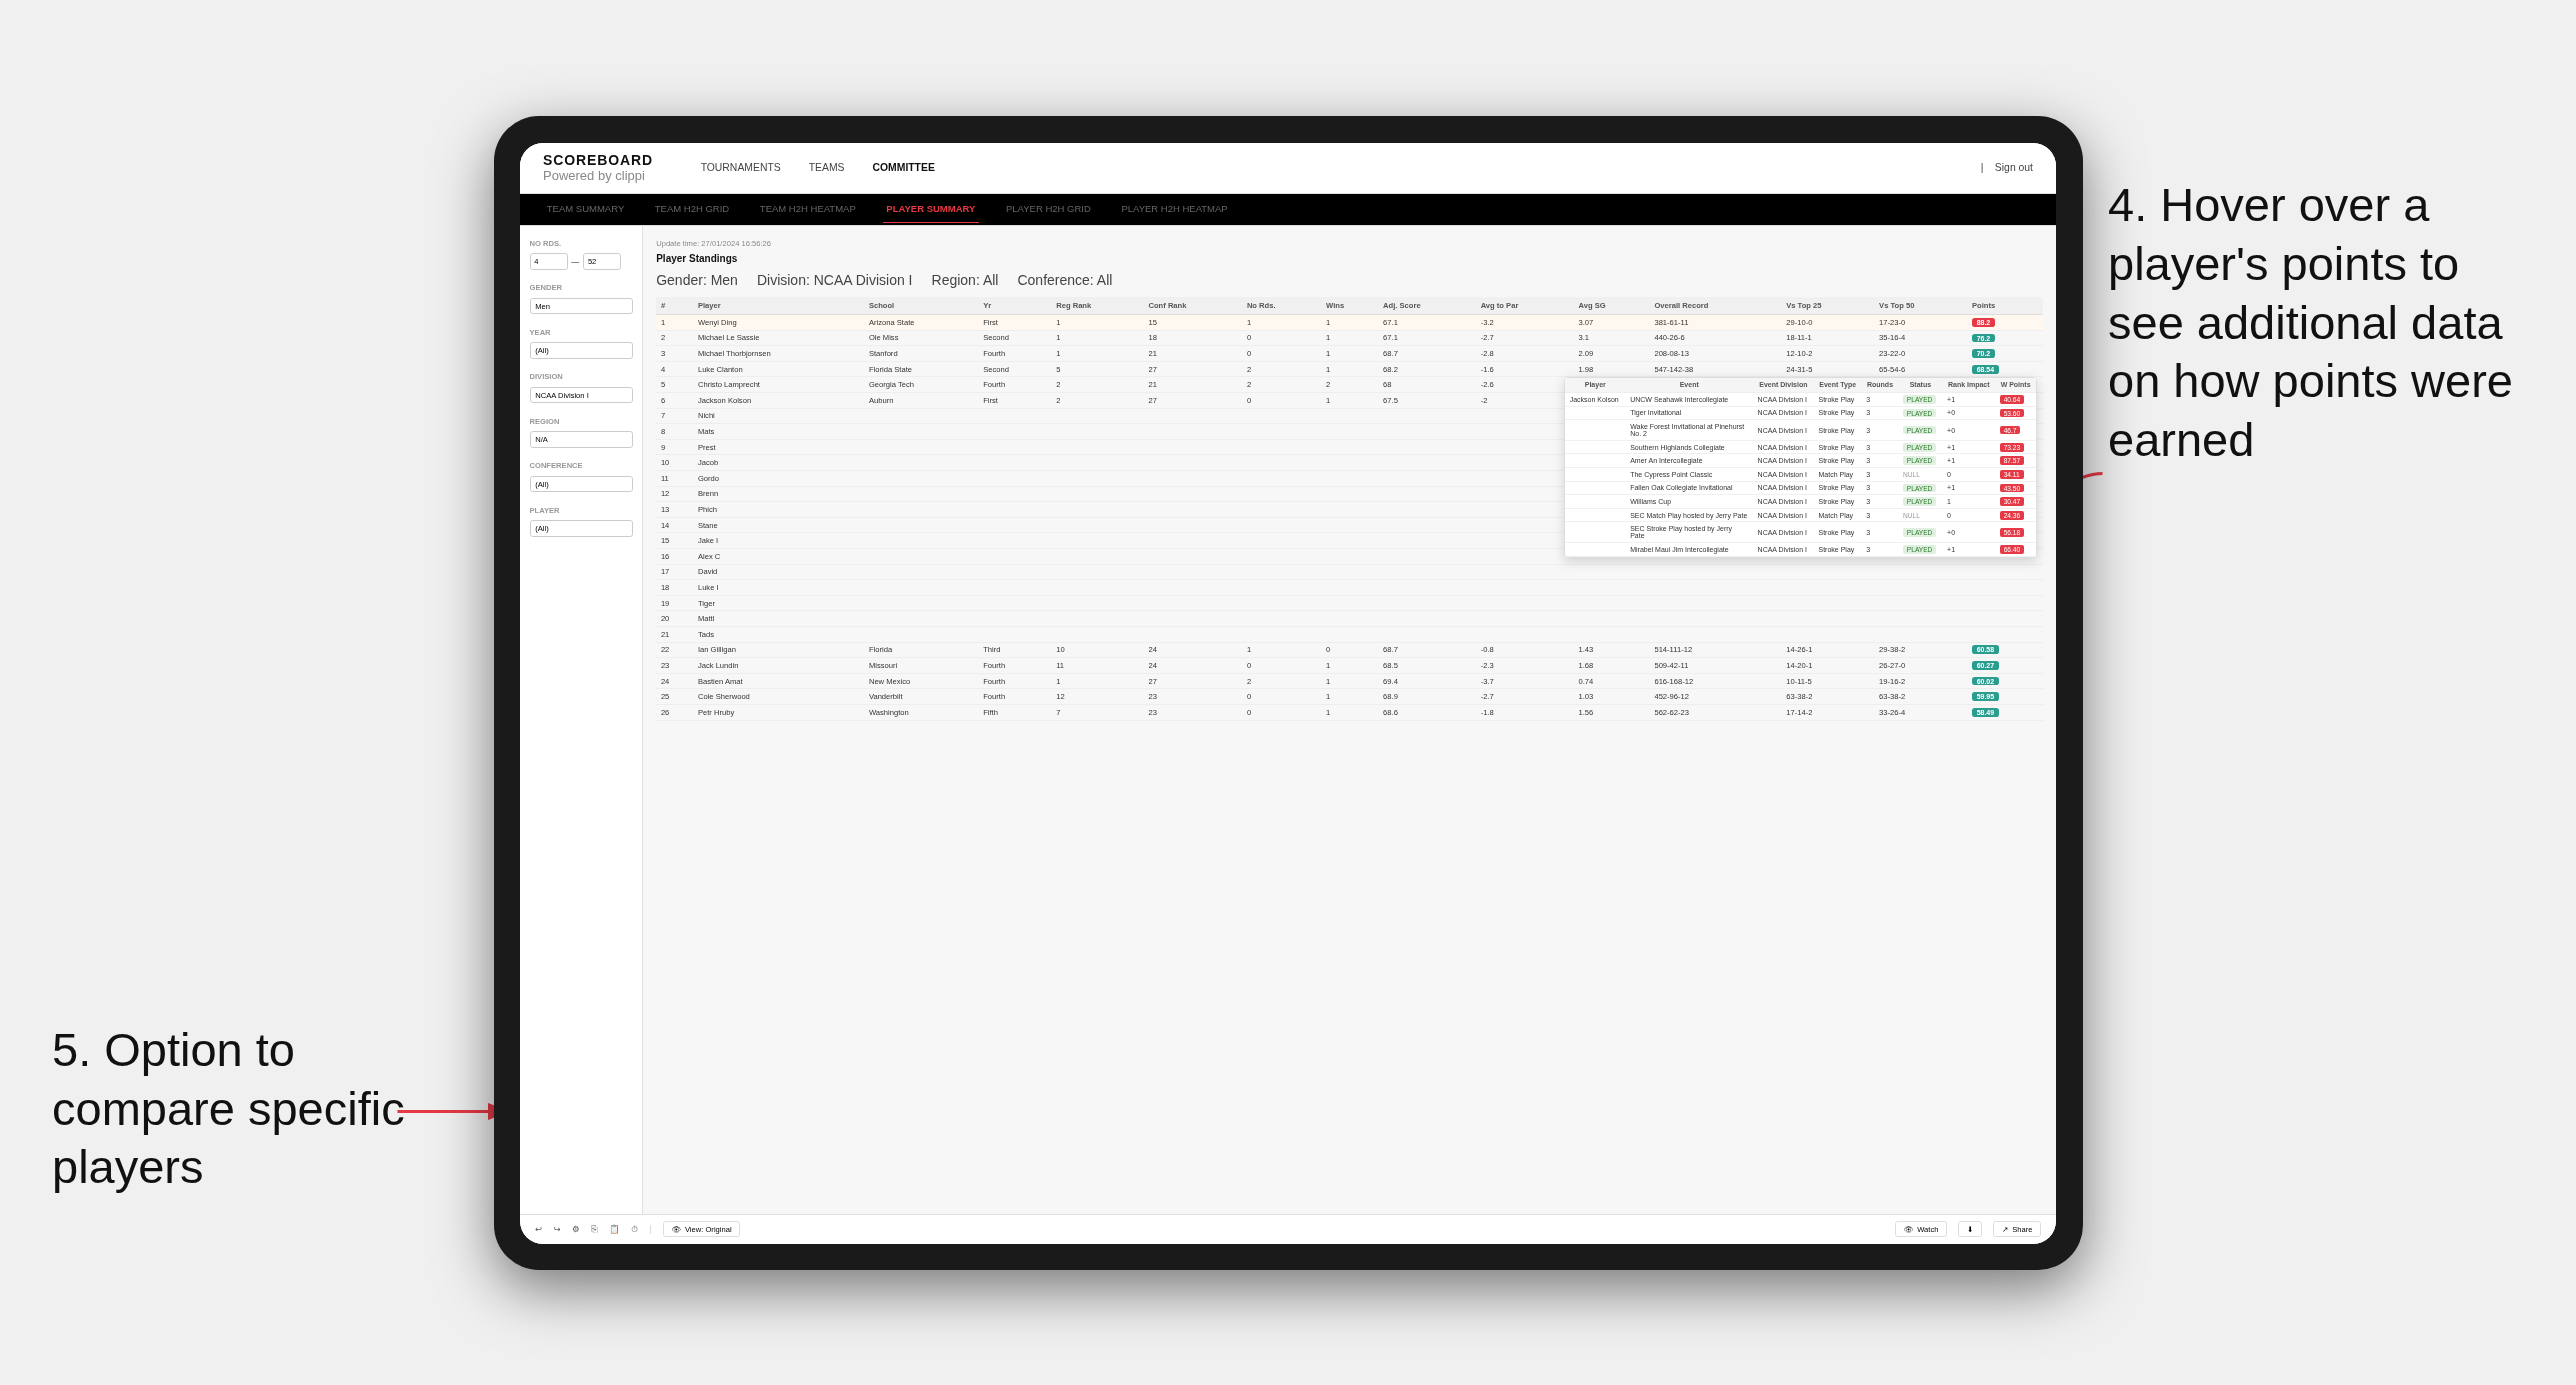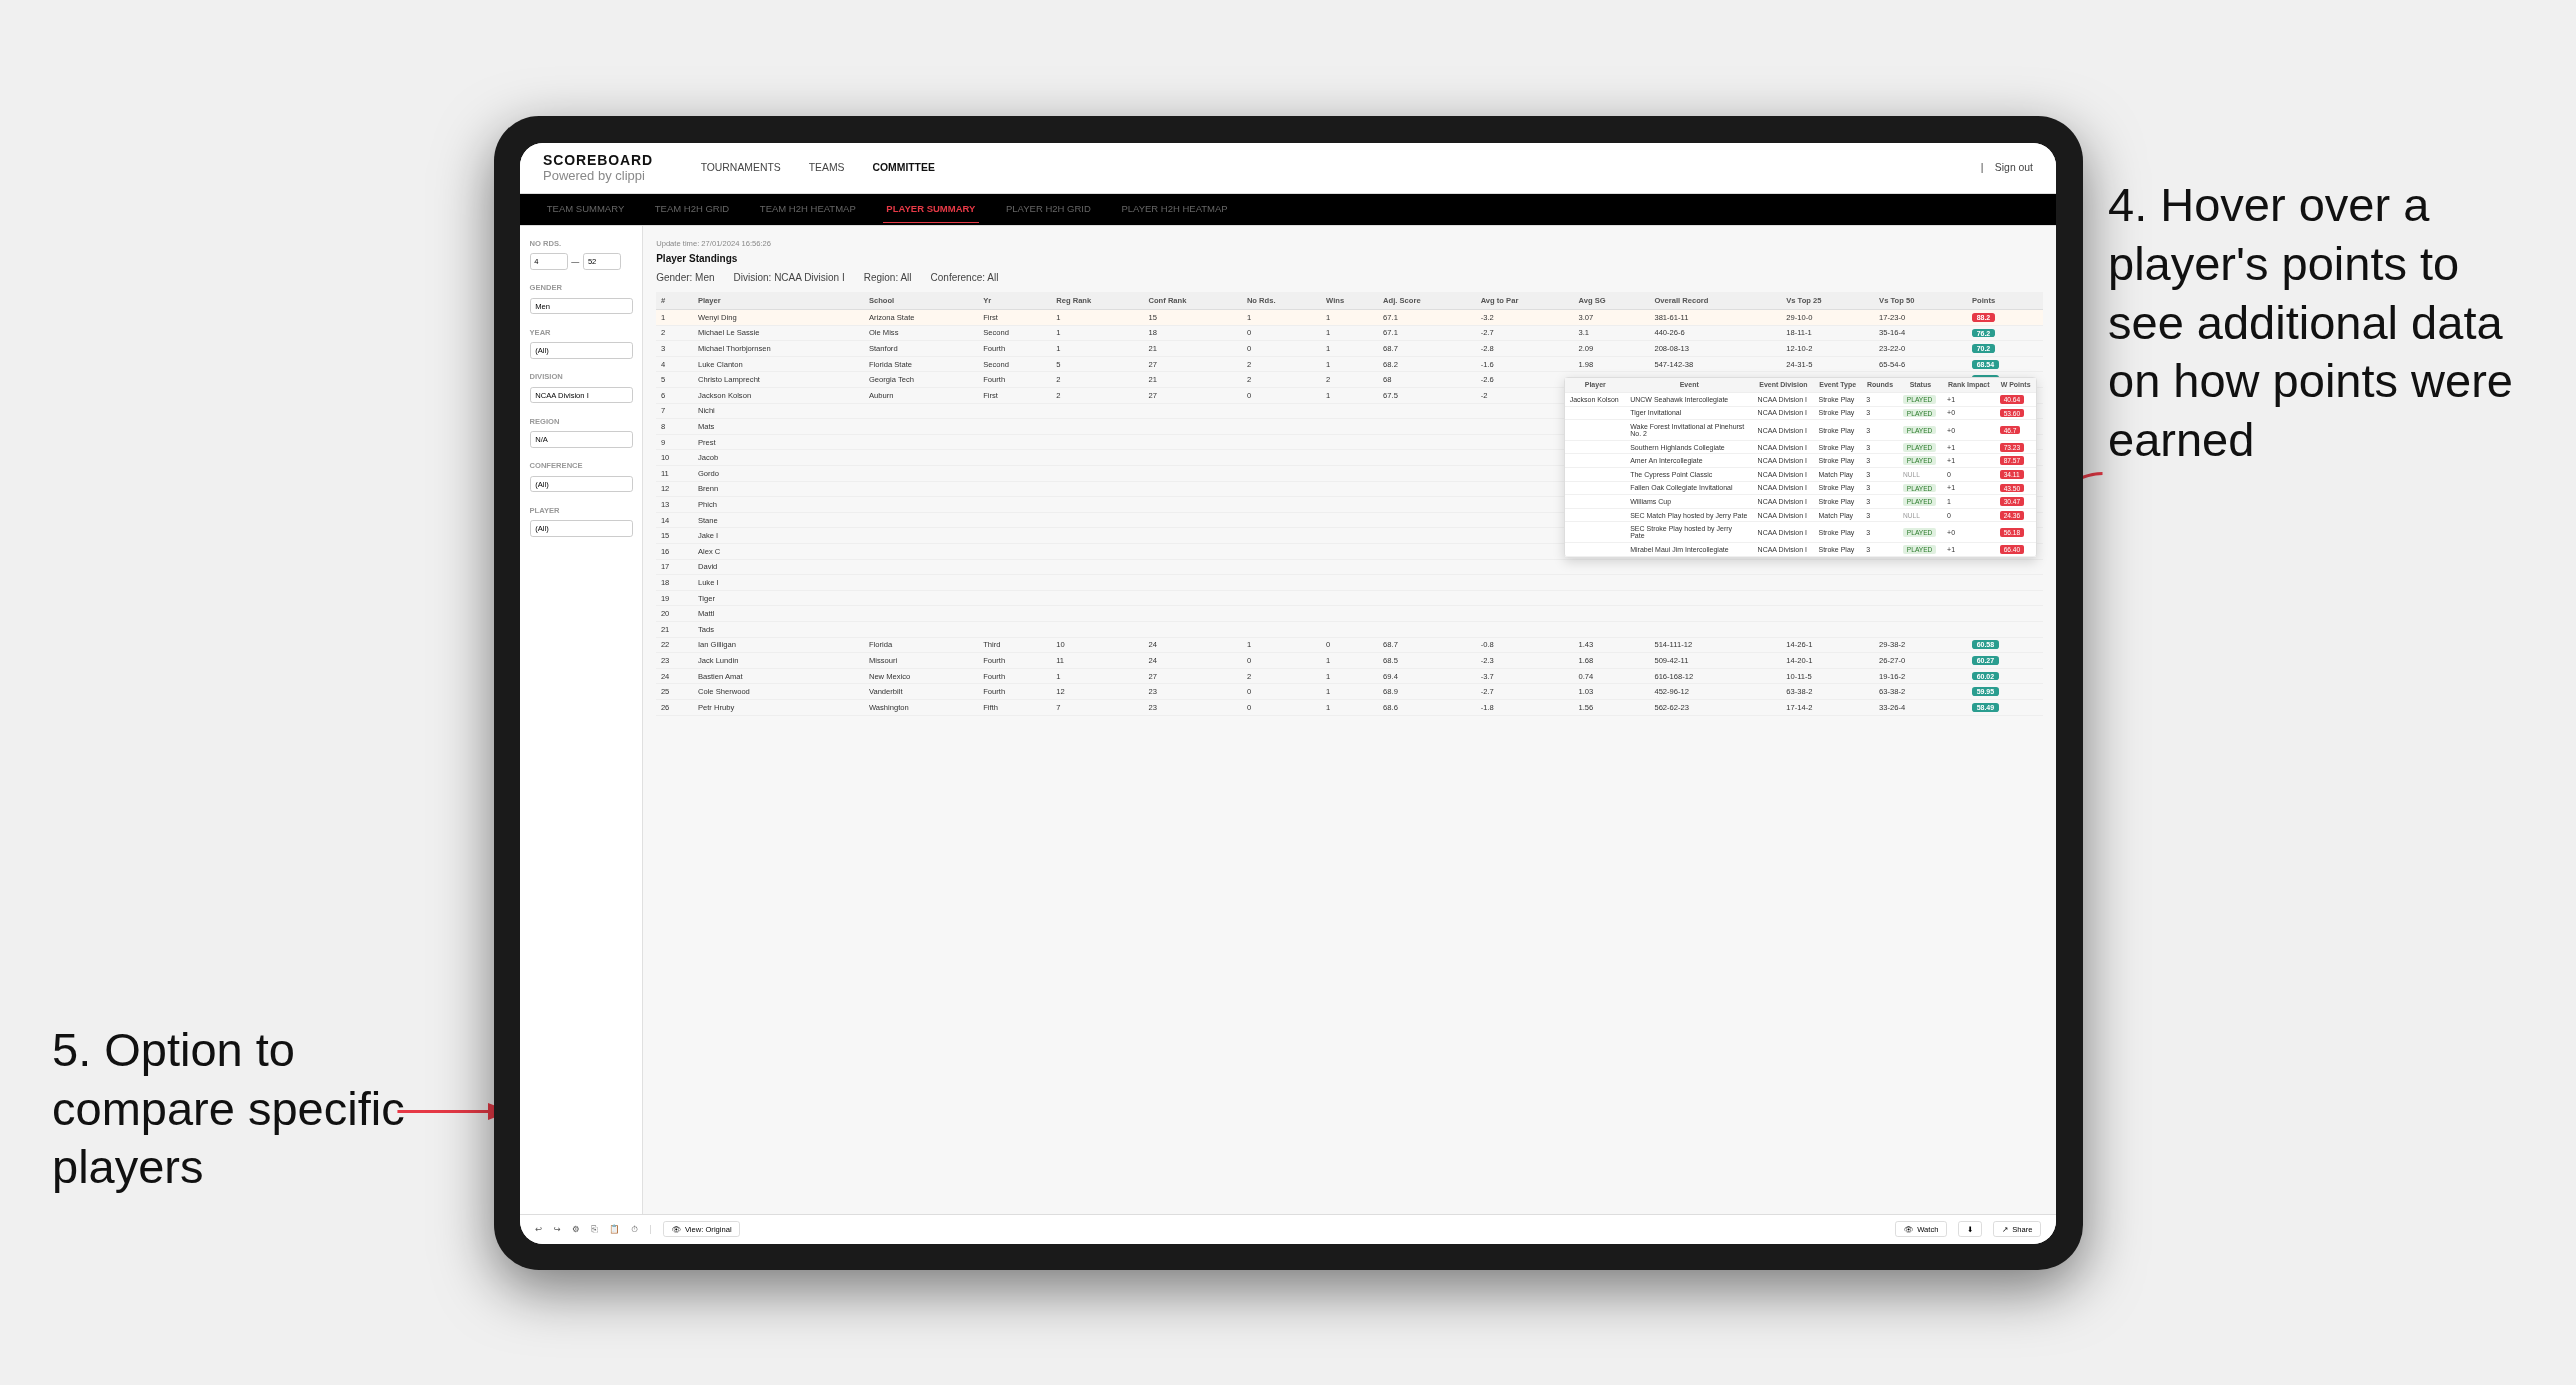--- a/index.html
+++ b/index.html
@@ -195,21 +195,21 @@
       font-size: 10px;
       font-weight: 700;
       color: #111;
       margin-bottom: 7.6px;
     }
 
     .filter-row {
       display: flex;
       gap: 19px;
       margin-bottom: 9.5px;
-      font-size: 10px;
+      font-size: 14px;
       color: #444;
       align-items: center;
     }
     .filter-item {
       display: flex;
       align-items: center;
       gap: 3.8px;
     }
 
     

